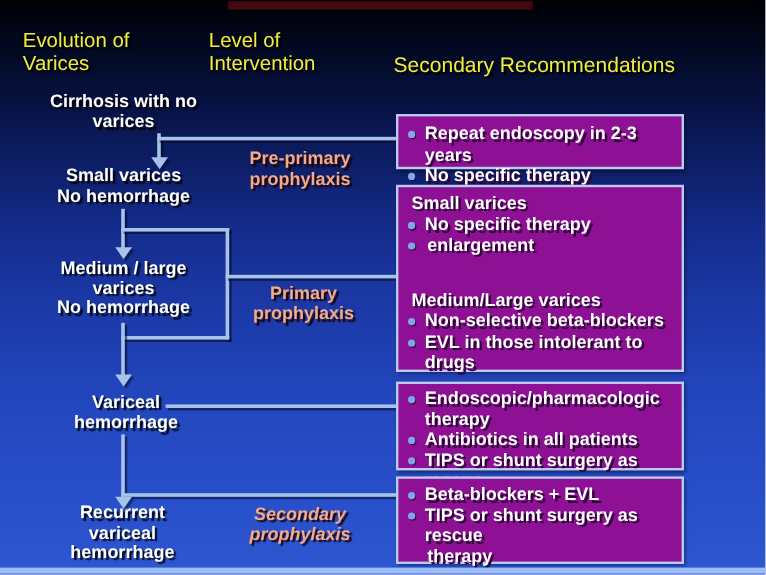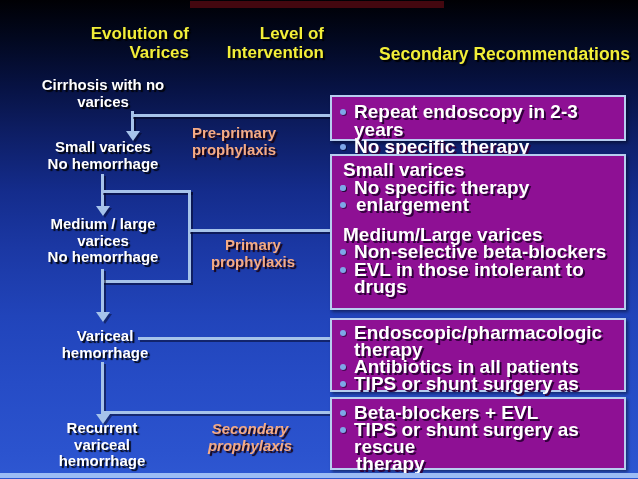--- a/index.html
+++ b/index.html
@@ -8,51 +8,51 @@
     width:638px;height:479px;
     overflow:hidden;
     font-family:"Liberation Sans","DejaVu Sans",sans-serif;
     background:linear-gradient(180deg,
       #000004 0%, #02081f 8%, #071243 18%, #0d1d62 27%,
       #142c8c 40%, #1b38a4 52%, #2144ba 66%, #264cc6 80%,
       #2b53ce 94%, #2e57d2 100%);
   }
   .pre{white-space:pre-line;}
   .hdr{
-    position:absolute;text-align:right;
-    color:#f2ee38;font-weight:bold;font-size:17px;line-height:19px;
+    position:absolute;text-align:left;
+    color:#f2ee38;font-weight:normal;font-size:17px;line-height:19px;
     text-shadow:2px 2px 1px rgba(0,0,0,.92);
   }
   .stage{
     position:absolute;text-align:center;
     color:#ffffff;font-weight:bold;font-size:15px;line-height:16.5px;
     text-shadow:2px 2px 1px rgba(0,0,0,.88);
   }
   .interv{
     position:absolute;text-align:center;
     color:#f5ab85;font-weight:bold;font-size:15px;line-height:17px;
     text-shadow:2px 2px 1px rgba(25,0,10,.95);
   }
   .mbox{
-    position:absolute;left:330px;width:296px;
+    position:absolute;left:330px;width:240px;
     background:#8e1094;
     border:2px solid #b7cdf0;
     box-sizing:border-box;
     box-shadow:2px 2px 3px rgba(0,0,10,.45);
-    color:#fff;font-weight:bold;font-size:19px;line-height:17.5px;
+    color:#fff;font-weight:bold;font-size:15px;line-height:17.5px;
   }
   .mbox .ln{
     position:relative;
     padding-left:22px;
     color:#fff;
     text-shadow:2px 2px 0 #30013a;
   }
   .mbox .ln.head{padding-left:11px;}
   .mbox .ln.cont{padding-left:24px;}
-  .mbox .ln.gap{margin-top:12px;}
+  .mbox .ln.gap{margin-top:28px;}
   .dot{
     position:absolute;left:8px;top:6px;
     width:6px;height:6px;border-radius:50%;
     background:#7ea6e8;
     box-shadow:1px 1px 0 rgba(0,0,20,.5);
   }
   .line{
     position:absolute;background:#a6c3ea;
     box-shadow:2px 2px 0 rgba(2,2,25,.5);
   }
@@ -91,21 +91,21 @@
 No hemorrhage</div>
   <div class="stage pre" style="left:13px;top:216px;width:180px;">Medium / large
 varices
 No hemorrhage</div>
   <div class="stage pre" style="left:25px;top:328px;width:160px;">Variceal
 hemorrhage</div>
   <div class="stage pre" style="left:22px;top:420px;width:160px;">Recurrent
 variceal
 hemorrhage</div>
 
-  <div class="interv pre" style="left:159px;top:124px;width:150px;">Pre-primary
+  <div class="interv pre" style="left:175px;top:124px;width:150px;">Pre-primary
 prophylaxis</div>
   <div class="interv pre" style="left:178px;top:236px;width:150px;">Primary
 prophylaxis</div>
   <div class="interv pre" style="left:175px;top:420px;width:150px;font-style:italic;">Secondary
 prophylaxis</div>
 
   <div class="line" style="left:131px;top:111px;width:3px;height:22px;"></div>
   <div class="arrow" style="left:126px;top:131px;"></div>
   <div class="line" style="left:131px;top:114px;width:199px;height:3px;"></div>
 

